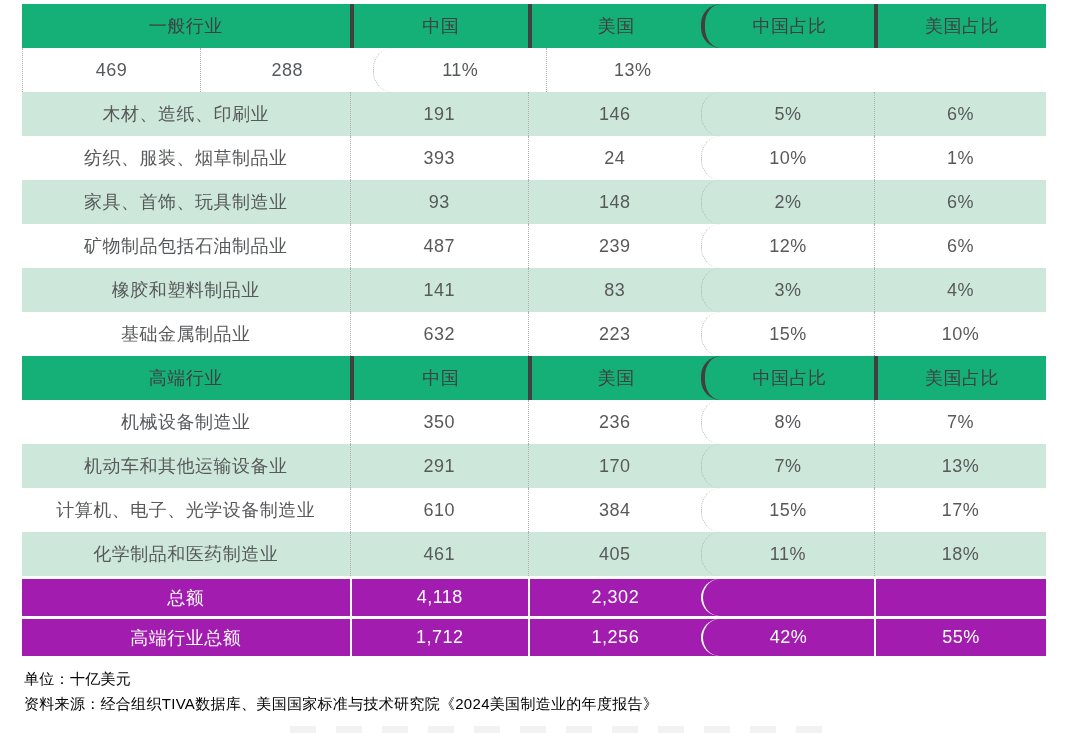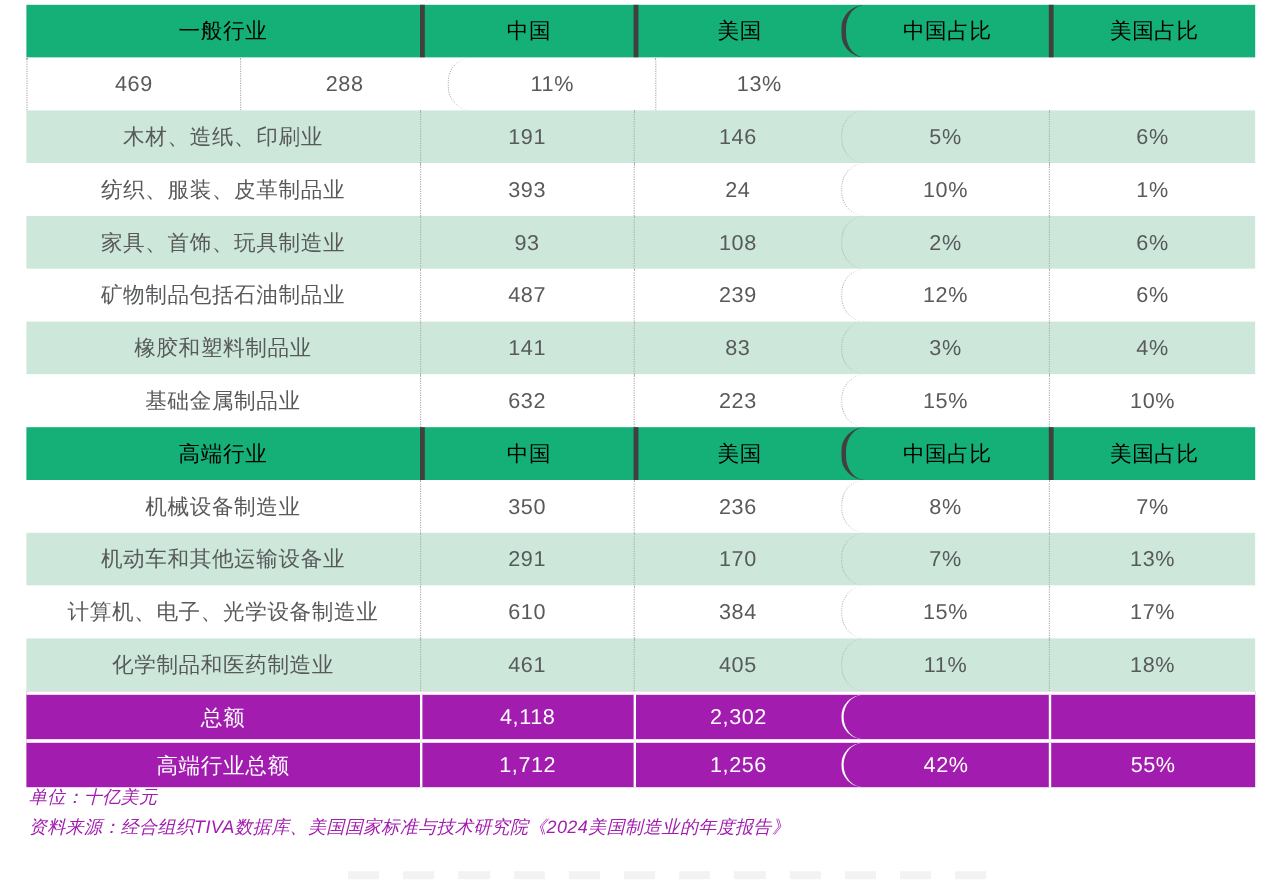--- a/index.html
+++ b/index.html
@@ -13,36 +13,36 @@
   .cell { display:flex; align-items:center; justify-content:center;
           font-size:18px; color:#57595b; letter-spacing:0.5px; }
   .c0 { width:32%; }
   .c1 { width:17.4%; }
   .c2 { width:16.9%; }
   .c3 { width:16.9%;border-radius:20px; }
   .c4 { width:16.8%; }
 
   
   .hdr { height:44px; background:#14b078; }
-  .hdr .cell { color:#000000; }
+  .hdr .cell { color:#404040; }
   .hdr .c1, .hdr .c2, .hdr .c3, .hdr .c4 { border-left:4px solid #404040; }
 
   
   .plain { height:44px; background:#ffffff; }
   .alt   { height:44px; background:#cde8da; }
   .plain .c1, .plain .c2, .plain .c3, .plain .c4,
   .alt .c1,   .alt .c2,   .alt .c3,   .alt .c4 { border-left:1px dotted #aeb0b0; }
 
   
   .total { height:40px; background:#a21caf; border-top:3px solid #ffffff; }
   .total .cell { color:#ffffff; }
   .total .c1, .total .c2, .total .c3, .total .c4 { border-left:2px solid #ffffff; }
 
-  .notes { position:absolute; left:24px; top:652px; font-style:italic;
-           font-size:15px; color:#a21caf; line-height:25px; letter-spacing:0.3px; }
+  .notes { position:absolute; left:24px; top:666px; 
+           font-size:15px; color:#000000; line-height:25px; letter-spacing:0.3px; }
 
   .bottom-artifact { position:absolute; left:290px; top:726px; width:536px; height:7px;
     background:repeating-linear-gradient(90deg, rgba(140,140,140,0.18) 0 26px, transparent 26px 46px);
     opacity:0.6; }
 </style>
 </head>
 <body>
 
 <div class="page">
 
@@ -61,30 +61,30 @@
         <div class="cell c4">13%</div>
       </div>
       <div class="row alt">
         <div class="cell c0">木材、造纸、印刷业</div>
         <div class="cell c1">191</div>
         <div class="cell c2">146</div>
         <div class="cell c3">5%</div>
         <div class="cell c4">6%</div>
       </div>
       <div class="row plain">
-        <div class="cell c0">纺织、服装、皮革制品业</div>
+        <div class="cell c0">纺织、服装、烟草制品业</div>
         <div class="cell c1">393</div>
         <div class="cell c2">24</div>
         <div class="cell c3">10%</div>
         <div class="cell c4">1%</div>
       </div>
       <div class="row alt">
         <div class="cell c0">家具、首饰、玩具制造业</div>
         <div class="cell c1">93</div>
-        <div class="cell c2">108</div>
+        <div class="cell c2">148</div>
         <div class="cell c3">2%</div>
         <div class="cell c4">6%</div>
       </div>
       <div class="row plain">
         <div class="cell c0">矿物制品包括石油制品业</div>
         <div class="cell c1">487</div>
         <div class="cell c2">239</div>
         <div class="cell c3">12%</div>
         <div class="cell c4">6%</div>
       </div>

